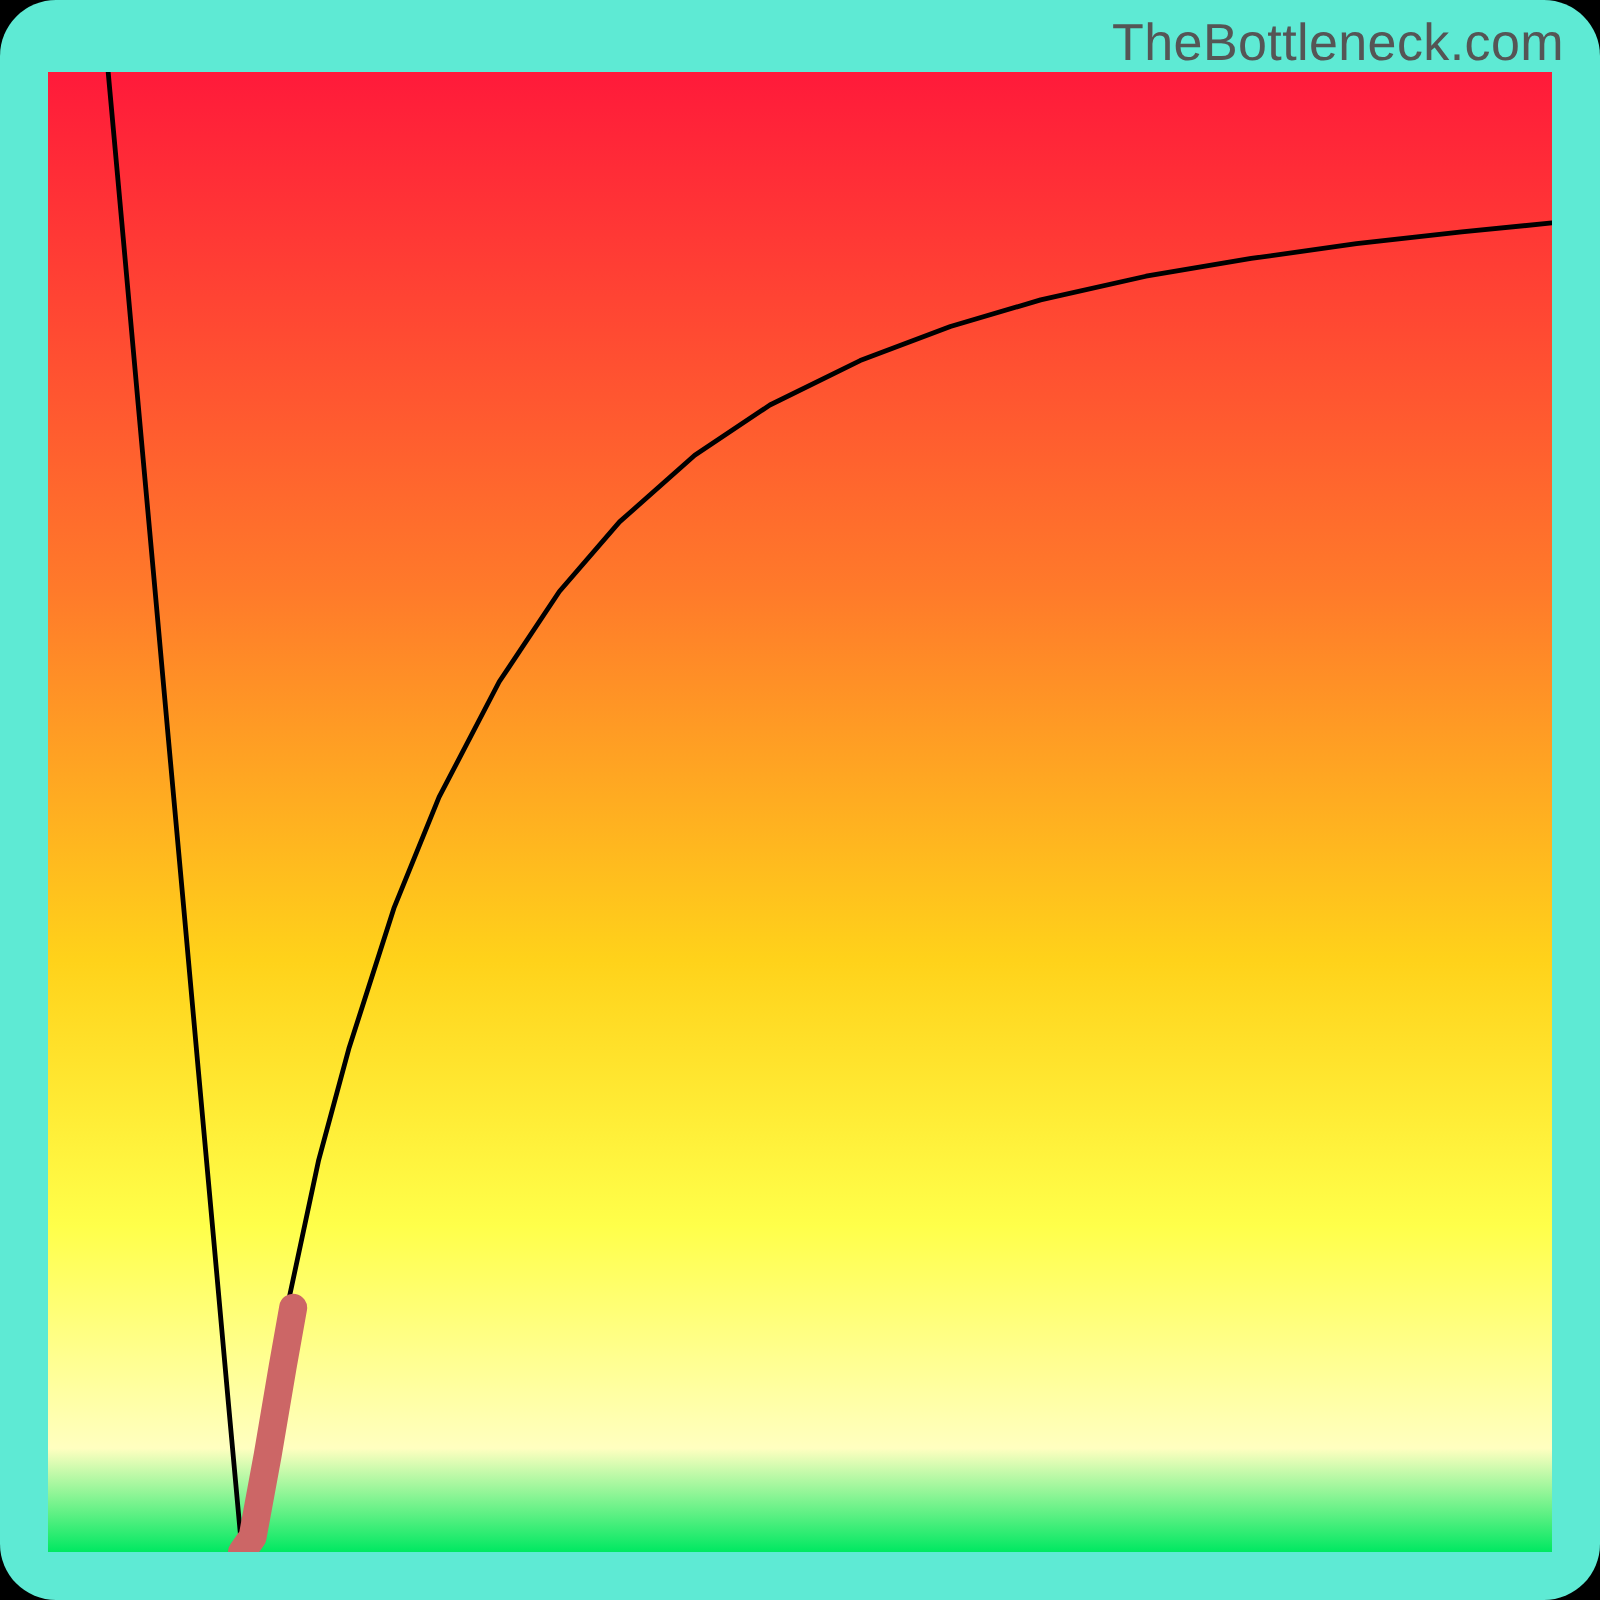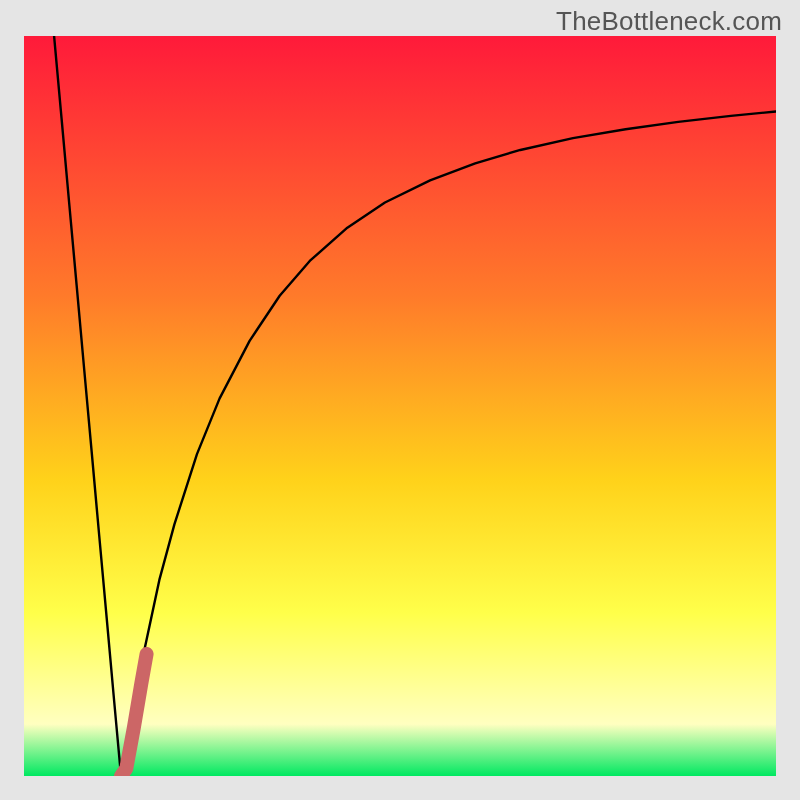--- a/index.html
+++ b/index.html
@@ -8,21 +8,22 @@
     width: 800px;
     height: 800px;
     background: #000;
     overflow: hidden;
     font-family: Arial, Helvetica, sans-serif;
   }
   .frame {
     position: relative;
     width: 800px;
     height: 800px;
-    background: #e5e5e5;
+    background: #5eead4;
+    border-radius: 28px;
   }
   .watermark {
     position: absolute;
     top: 6px;
     right: 18px;
     color: #555;
     font-size: 26px;
     font-weight: 400;
     letter-spacing: 0.2px;
     user-select: none;

